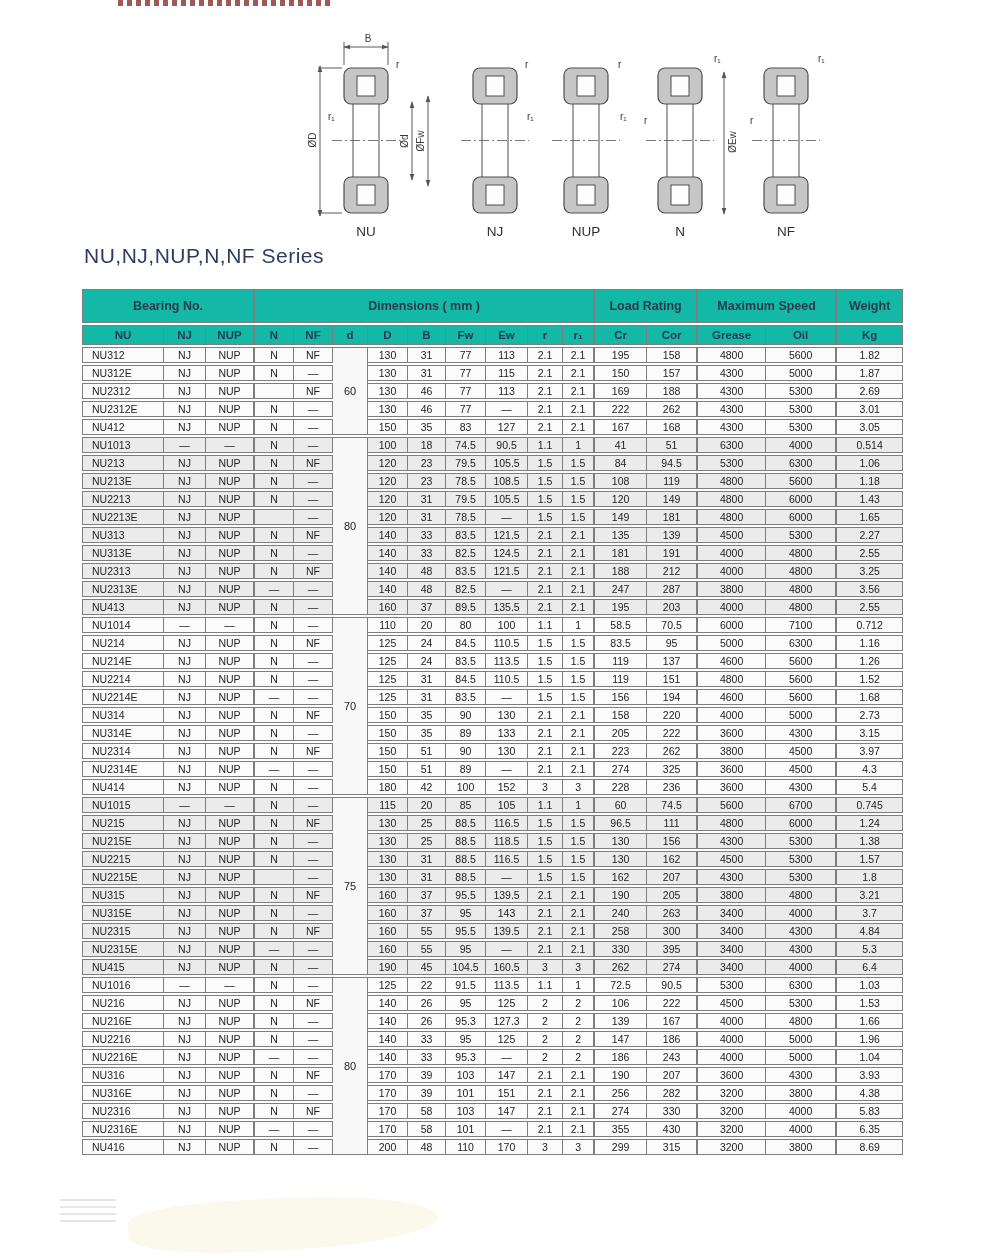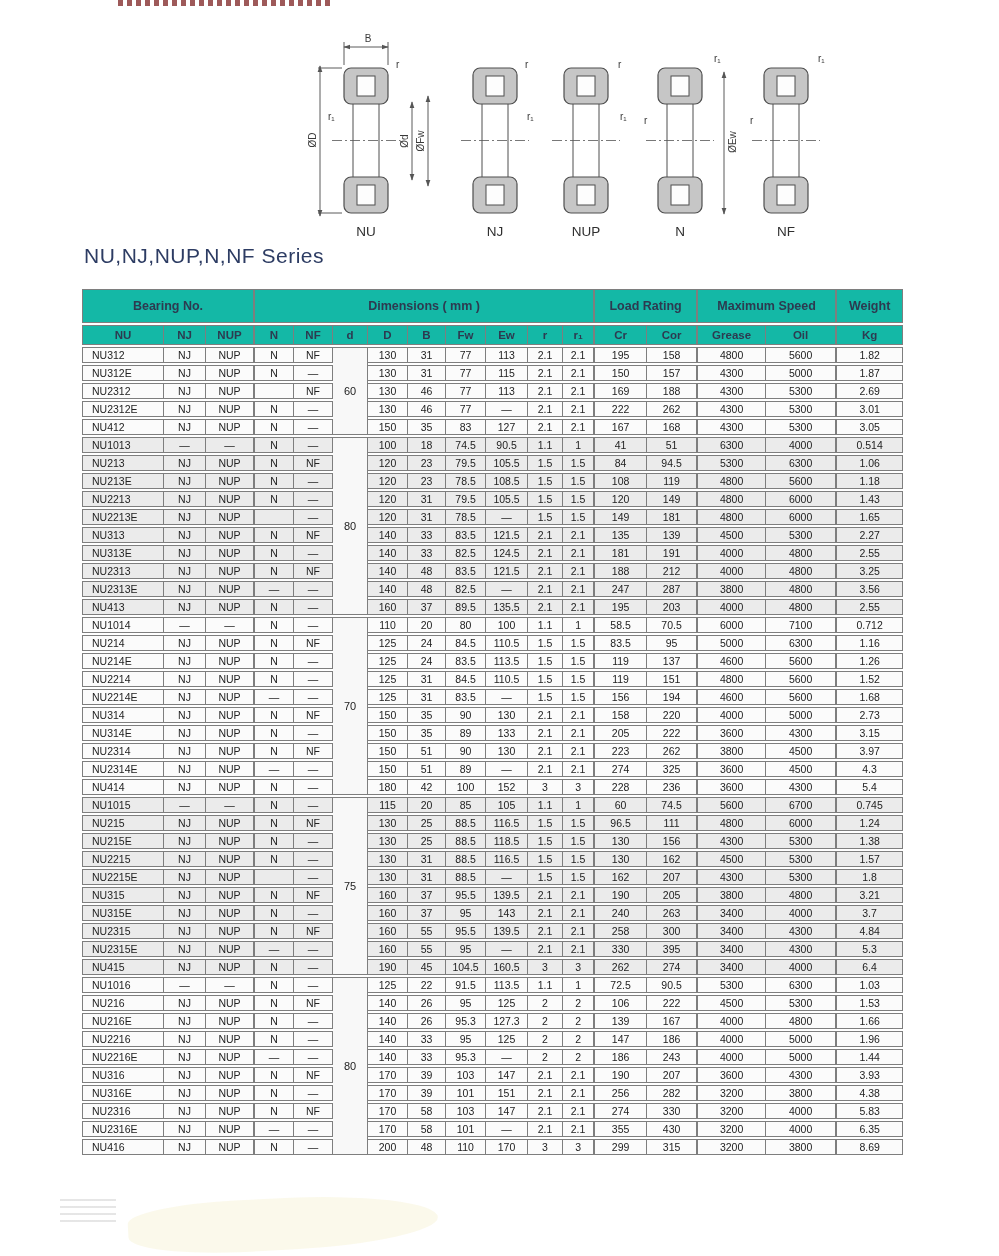--- a/index.html
+++ b/index.html
@@ -876,21 +876,21 @@
           <td>140</td>
           <td>33</td>
           <td>95.3</td>
           <td>—</td>
           <td>2</td>
           <td>2</td>
           <td class="gl">186</td>
           <td>243</td>
           <td class="gl">4000</td>
           <td>5000</td>
-          <td class="gl">1.44</td>
+          <td class="gl">1.04</td>
         </tr>
         <tr class="plain">
           <td class="name">NU316</td>
           <td>NJ</td>
           <td>NUP</td>
           <td class="gl">N</td>
           <td>NF</td>
           <td>170</td>
           <td>39</td>
           <td>103</td>

